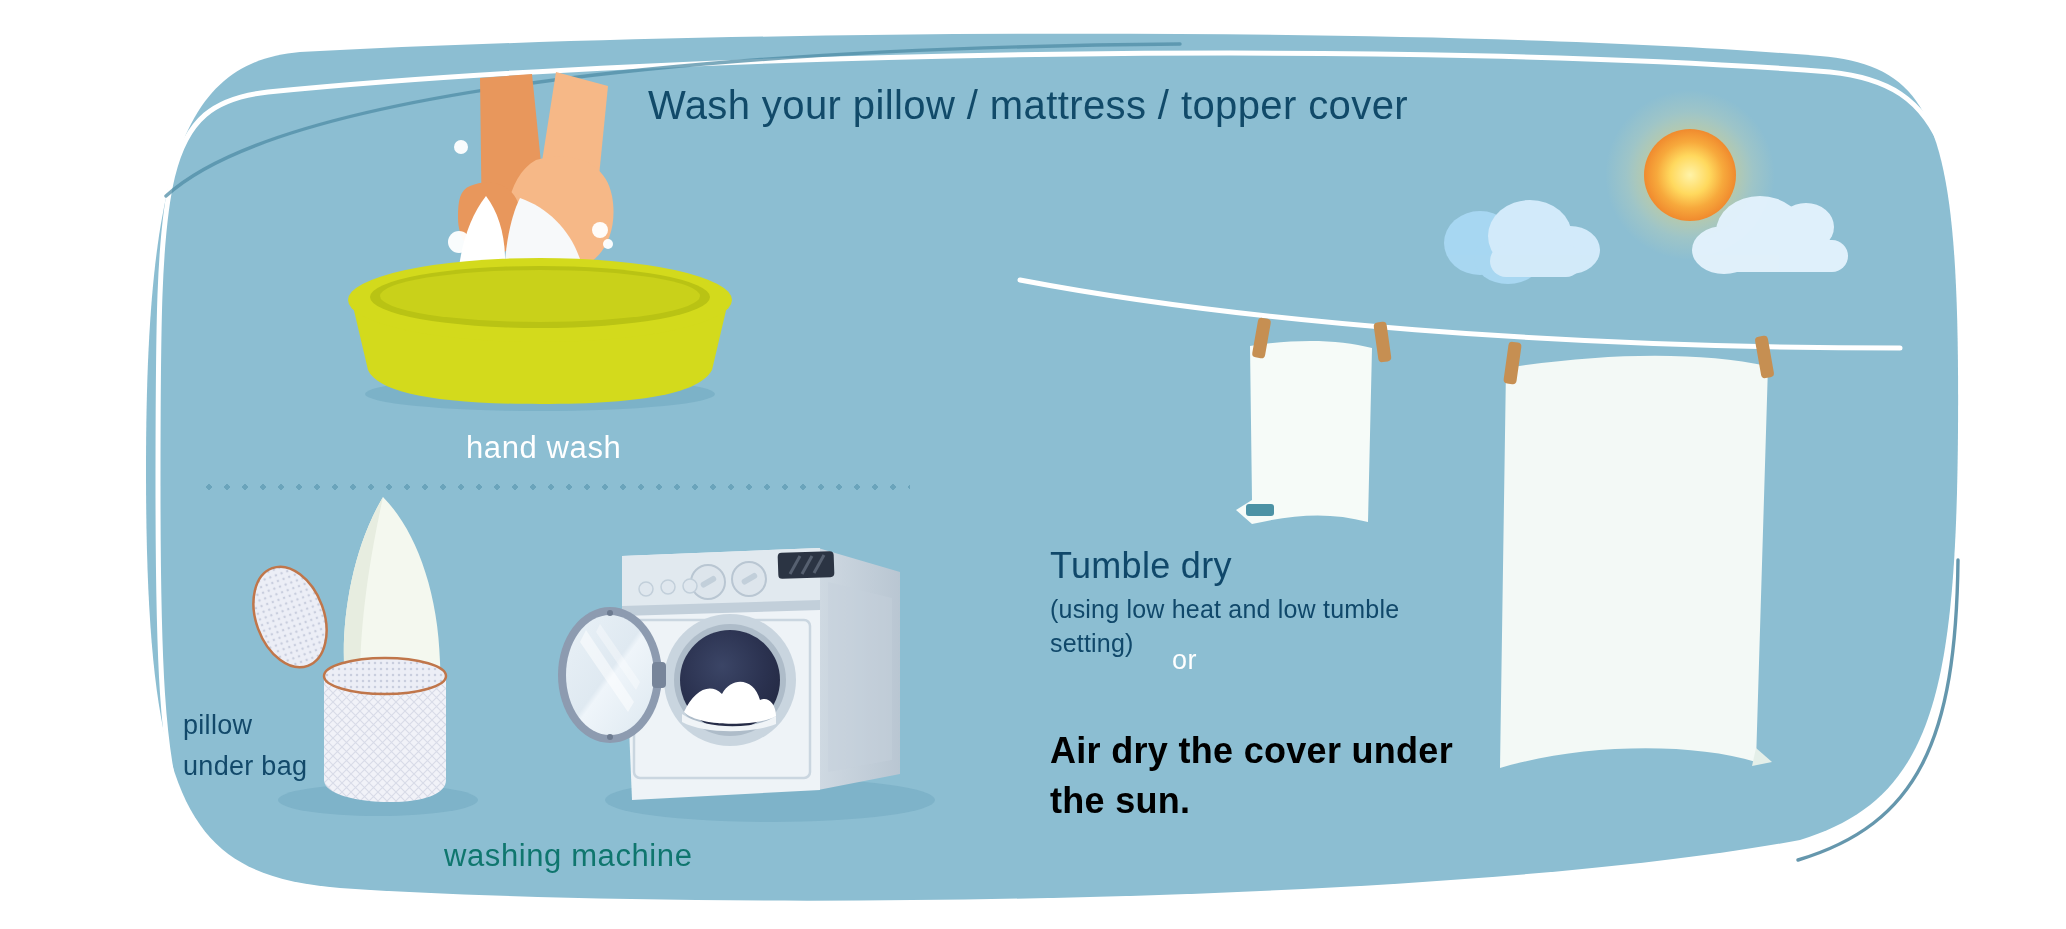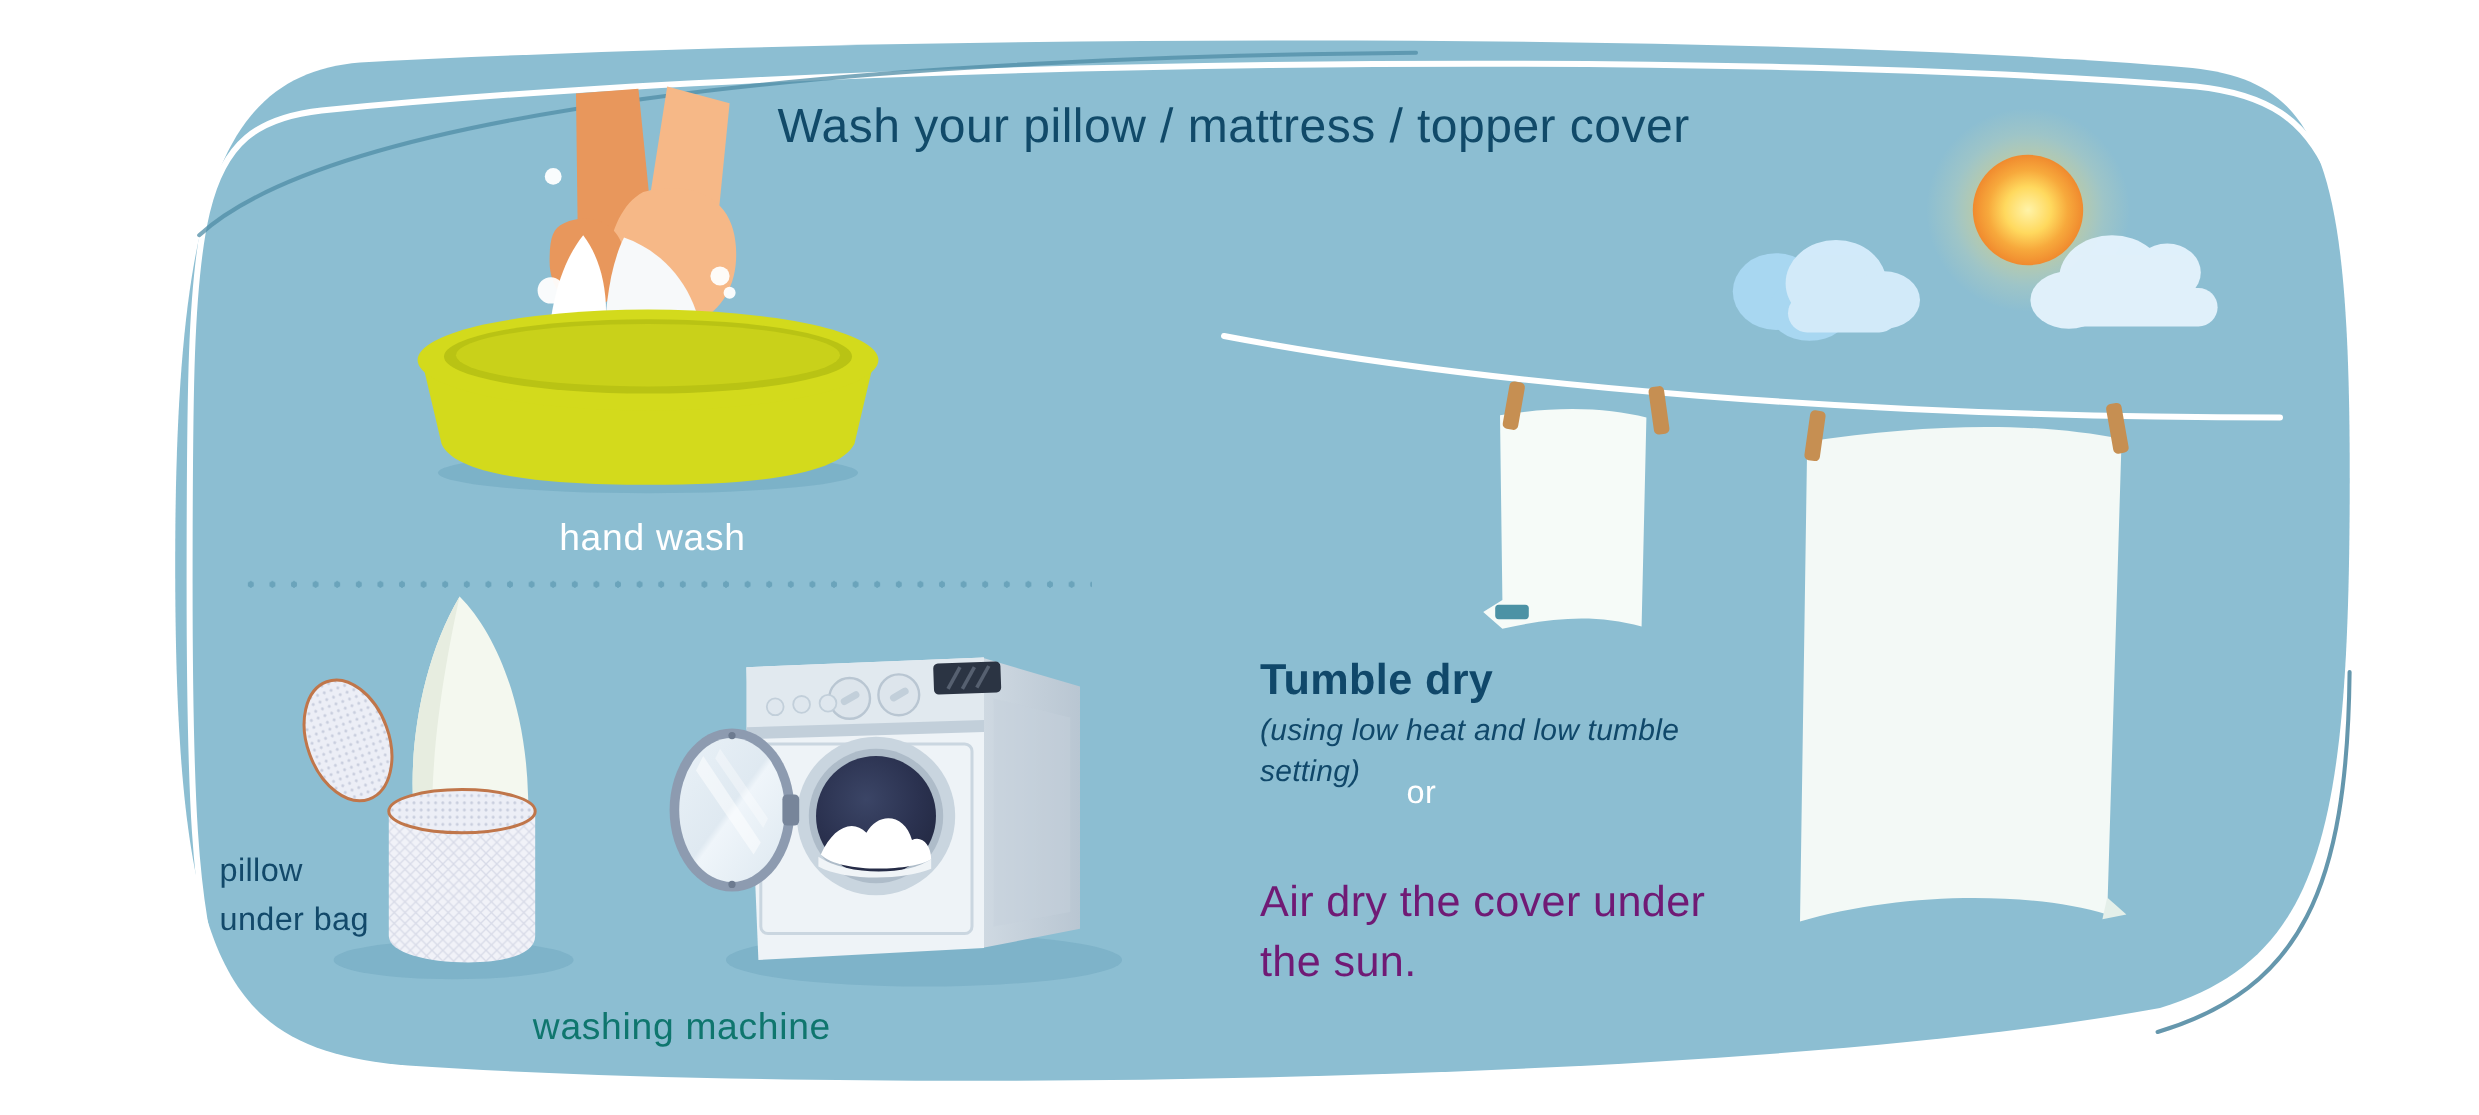--- a/index.html
+++ b/index.html
@@ -73,49 +73,48 @@
     font-size: 27px;
     color: #12496a;
     line-height: 41px;
     letter-spacing: 0.3px;
   }
 
   #tumble-head {
     left: 1050px;
     top: 545px;
     font-size: 36px;
-    font-weight: 700;
+    font-weight: 400;
     color: #10486a;
     letter-spacing: 0.3px;
   }
 
   #tumble-sub {
     left: 1050px;
     top: 592px;
     font-size: 25px;
     color: #10486a;
     line-height: 34px;
     letter-spacing: 0.2px;
-    font-style: italic;
   }
 
   #or-text {
     left: 1172px;
     top: 645px;
     font-size: 27px;
     color: #ffffff;
     letter-spacing: 0.4px;
   }
 
   #airdry-text {
     left: 1050px;
     top: 726px;
     font-size: 36px;
-    font-weight: 400;
-    color: #701a75;
+    font-weight: 700;
+    color: #000000;
     line-height: 50px;
     letter-spacing: 0.3px;
   }
 
   
   #divider {
     left: 200px;
     top: 484px;
     width: 710px;
     height: 6px;

